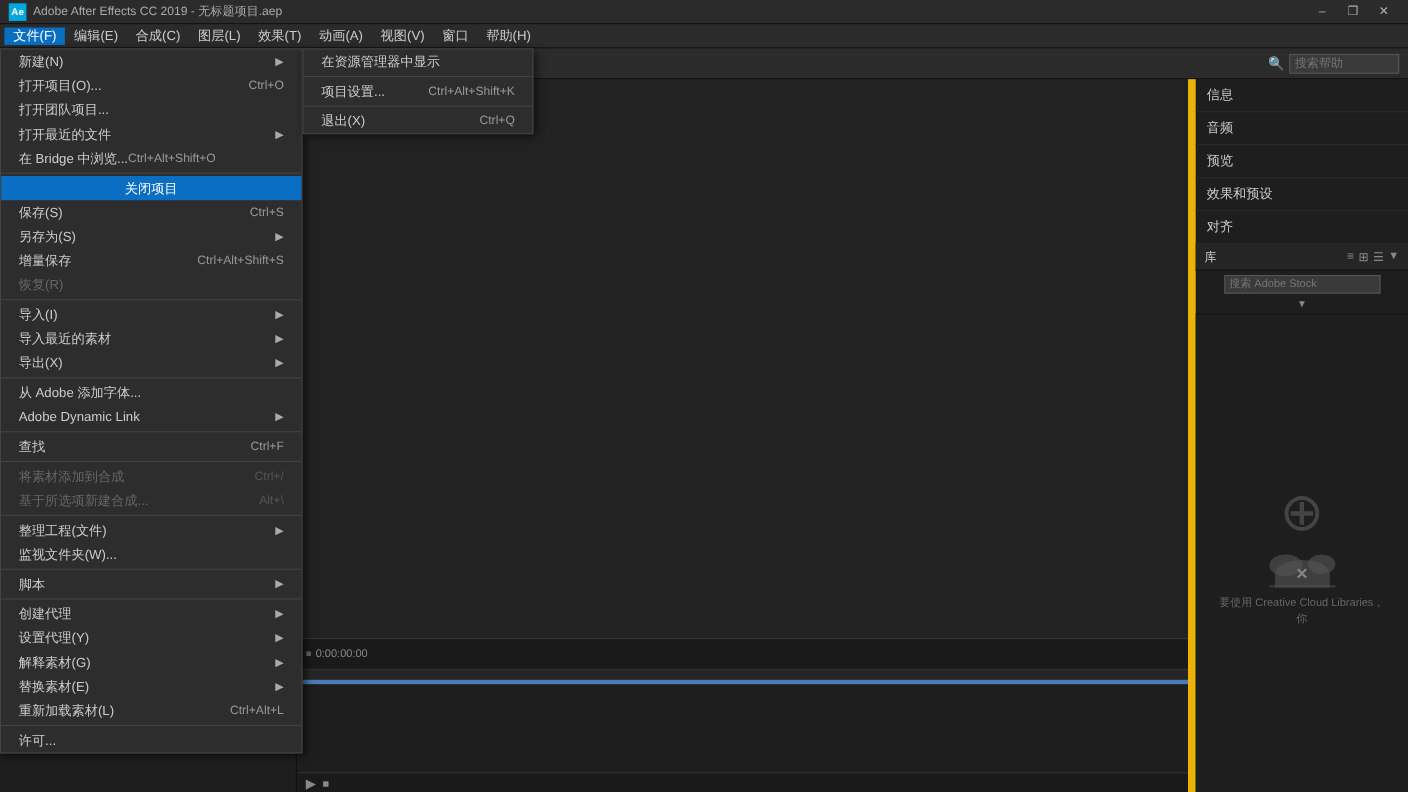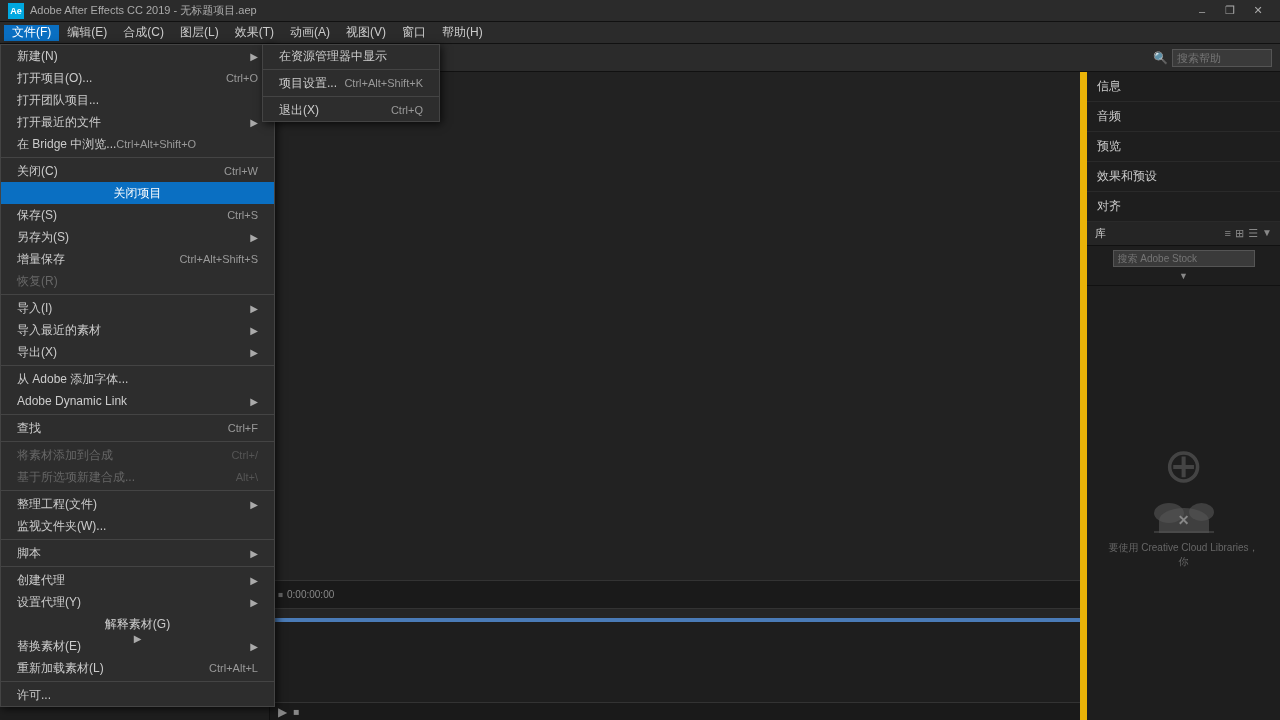--- a/index.html
+++ b/index.html
@@ -361,24 +361,20 @@
       <span class="dropdown-arrow">▶</span>
     </div>
 
     <div class="dropdown-item" style="justify-content:flex-start;">
       <span>在 Bridge 中浏览...</span>
       <span class="dropdown-shortcut">Ctrl+Alt+Shift+O</span>
     </div>
 
     <div class="dropdown-separator"></div>
 
-    <div class="dropdown-item" style="justify-content:space-between;">
-      <span>关闭(C)</span>
-      <span class="dropdown-shortcut">Ctrl+W</span>
-    </div>
 
     <div class="dropdown-item highlighted" style="justify-content:center;">
       <span>关闭项目</span>
     </div>
 
     <div class="dropdown-item" style="justify-content:space-between;">
       <span>保存(S)</span>
       <span class="dropdown-shortcut">Ctrl+S</span>
     </div>
 
@@ -466,21 +462,21 @@
     <div class="dropdown-item" style="justify-content:space-between;gap:48px;">
       <span>创建代理</span>
       <span class="dropdown-arrow">▶</span>
     </div>
 
     <div class="dropdown-item" style="justify-content:space-between;">
       <span>设置代理(Y)</span>
       <span class="dropdown-arrow">▶</span>
     </div>
 
-    <div class="dropdown-item" style="justify-content:space-between;flex-direction:column;">
+    <div class="dropdown-item" style="justify-content:space-between;">
       <span>解释素材(G)</span>
       <span class="dropdown-arrow">▶</span>
     </div>
 
     <div class="dropdown-item" style="justify-content:space-between;">
       <span>替换素材(E)</span>
       <span class="dropdown-arrow">▶</span>
     </div>
 
     <div class="dropdown-item" style="justify-content:space-between;">
@@ -489,21 +485,21 @@
     </div>
 
     <div class="dropdown-separator"></div>
 
     <div class="dropdown-item">
       <span>许可...</span>
     </div>
 
   </div>
 
-  <div style="position:absolute; top:44px; left:262px; width:178px; background:#2d2d2d; border:1px solid #444; box-shadow:2px 2px 8px rgba(0,0,0,0.7); pointer-events:all;">
+  <div style="position:absolute; top:44px; left:275px; width:210px; background:#2d2d2d; border:1px solid #444; box-shadow:2px 2px 8px rgba(0,0,0,0.7); pointer-events:all;">
     <div class="dropdown-item">
       <span>在资源管理器中显示</span>
     </div>
     <div class="dropdown-separator"></div>
     <div class="dropdown-item" style="justify-content:space-between;">
       <span>项目设置...</span>
       <span class="dropdown-shortcut">Ctrl+Alt+Shift+K</span>
     </div>
     <div class="dropdown-separator"></div>
     <div class="dropdown-item" style="justify-content:space-between;">

